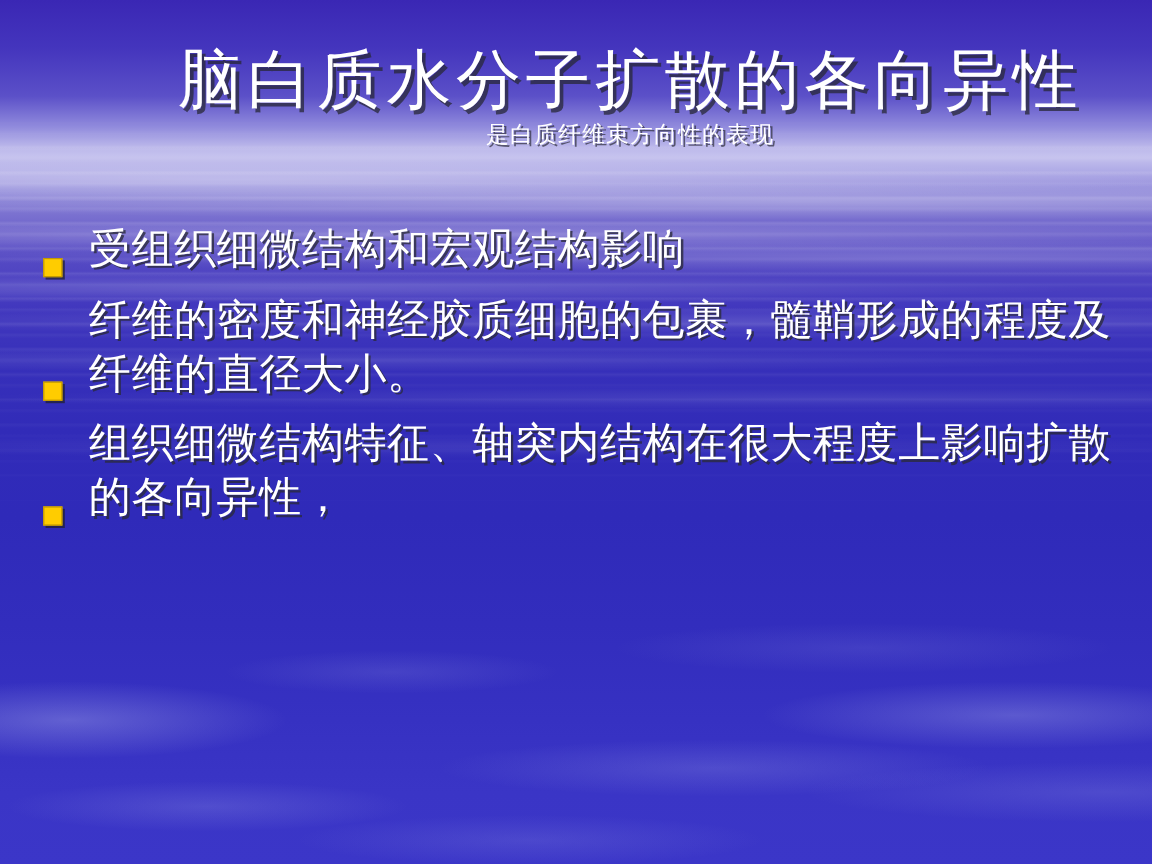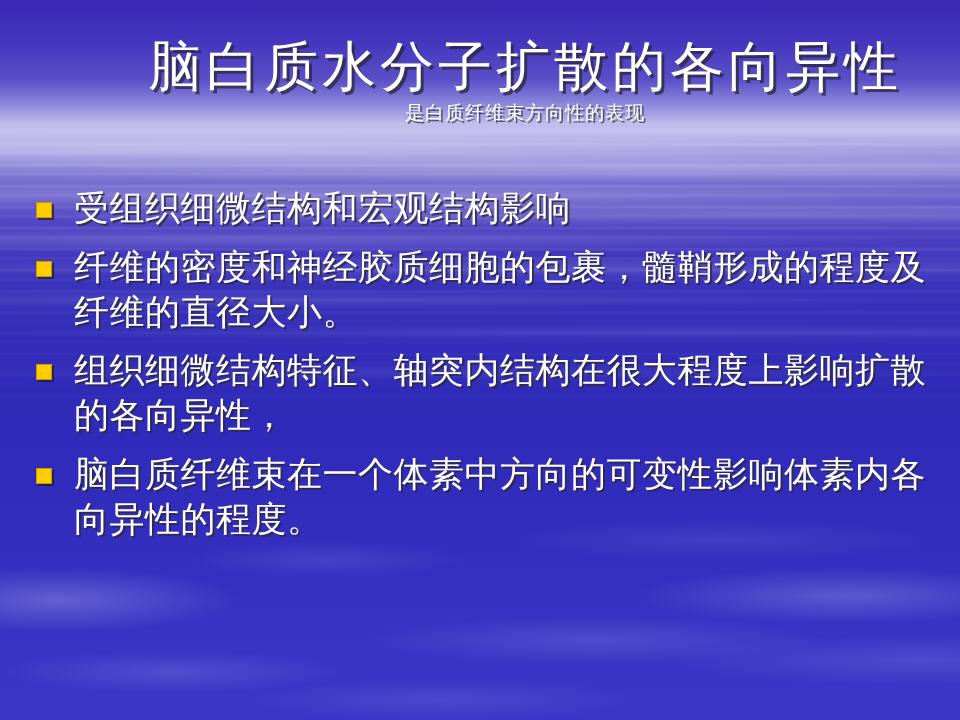--- a/index.html
+++ b/index.html
@@ -139,21 +139,21 @@
   }
 
   .body-list {
     position: absolute;
     top: 186px;
     left: 36px;
     width: 896px;
   }
   .bullet-row {
     display: flex;
-    align-items: flex-start;
+    align-items: flex-end;
     margin-bottom: 14px;
   }
   .bullet-marker {
     flex: 0 0 auto;
     width: 14px;
     height: 14px;
     margin-top: 16px;
     margin-right: 22px;
     background: #ffcc00;
     border: 1px solid #c49a00;
@@ -195,20 +195,16 @@
       <div class="bullet-row">
         <div class="bullet-marker"></div>
         <div class="bullet-text">纤维的密度和神经胶质细胞的包裹，髓鞘形成的程度及纤维的直径大小。</div>
       </div>
 
       <div class="bullet-row">
         <div class="bullet-marker"></div>
         <div class="bullet-text">组织细微结构特征、轴突内结构在很大程度上影响扩散的各向异性，</div>
       </div>
 
-      <div class="bullet-row">
-        <div class="bullet-marker"></div>
-        <div class="bullet-text">脑白质纤维束在一个体素中方向的可变性影响体素内各向异性的程度。</div>
-      </div>
 
     </div>
   </div>
 </div>
 
 </body></html>

